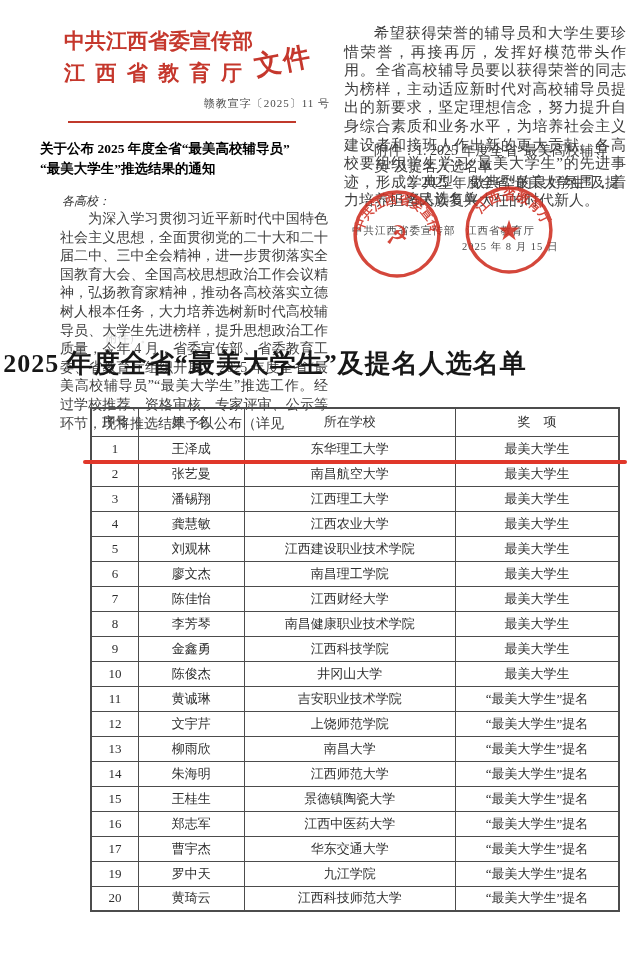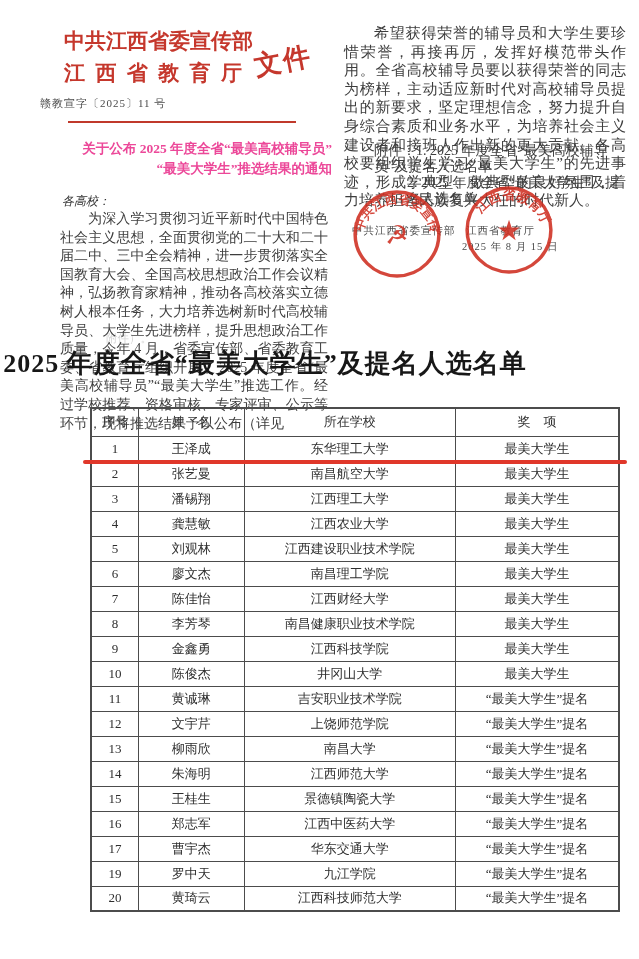--- a/index.html
+++ b/index.html
@@ -24,29 +24,29 @@
     color:#c5372c; font-weight:bold; font-size:21px; line-height:34px;
     text-align:justify; text-align-last:justify;
   }
   .doc-type {
     display:inline-block; vertical-align:middle;
     color:#c5372c; font-weight:bold; font-size:27px;
     transform:rotate(-11deg); margin-left:12px; margin-top:6px;
     letter-spacing:2px;
   }
   .doc-number {
-    left:40px; top:96px; width:290px; text-align:left;
+    left:40px; top:96px; width:290px; text-align:right;
     font-size:11px; color:#4a4a4a; letter-spacing:1px;
   }
   .red-rule {
     left:68px; top:121px; width:228px; height:2px; background:#c0392b;
   }
   .notice-title {
-    left:40px; top:139px; width:292px; text-align:right;
-    font-weight:bold; color:#ec4899; font-size:13.5px; line-height:20px;
+    left:40px; top:139px; width:292px; text-align:left;
+    font-weight:bold; color:#000000; font-size:13.5px; line-height:20px;
   }
   .salutation { left:62px; top:193px; font-size:12px; color:#333;font-style:italic; }
   .body-left {
     left:60px; top:210px; width:268px;
     font-size:14px; line-height:18.6px; text-align:justify;
     text-indent:2em; color:#3d3d3d;
   }
   .body-left-faded {
     left:62px; top:331px; font-size:11.5px; color:#3d3d3d; opacity:.22;padding-left:44px;
   }

